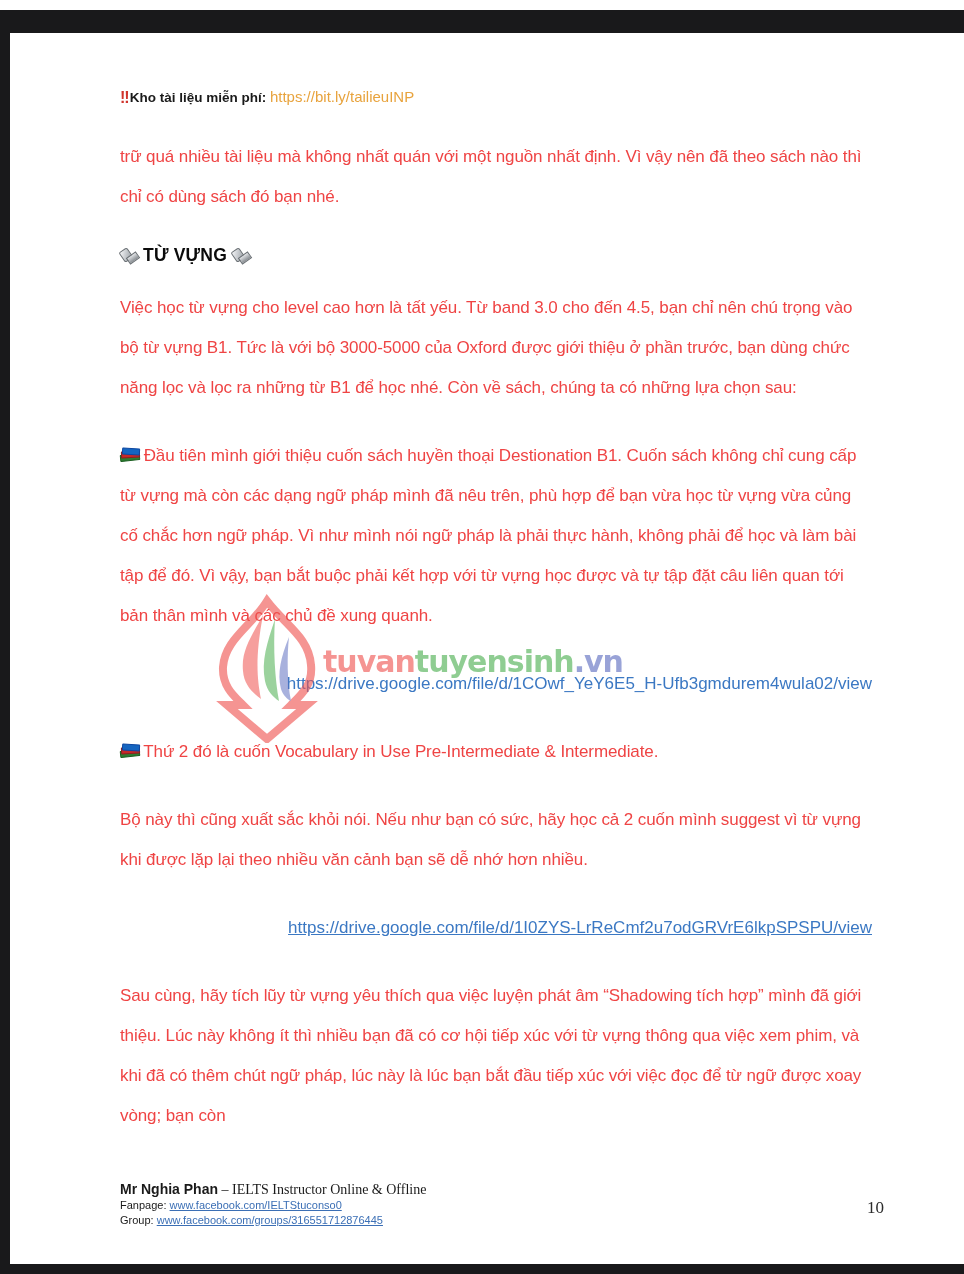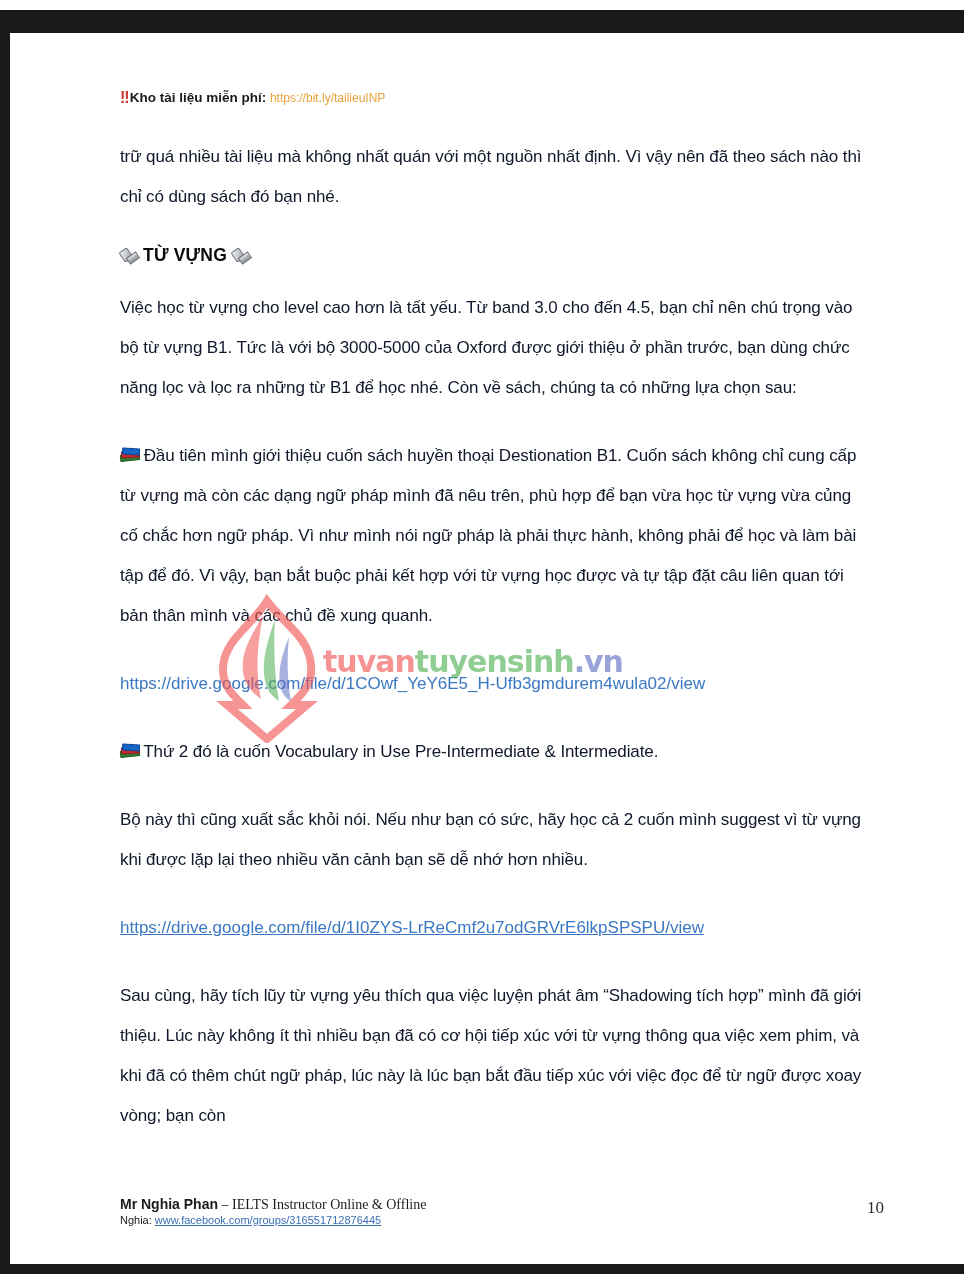--- a/index.html
+++ b/index.html
@@ -79,28 +79,28 @@
     margin-right: 1px;
     vertical-align: -1px;
   }
   .hdr-label {
     font-weight: bold;
     color: #1a1a1a;
     font-size: 13.5px;
   }
   .hdr-link {
     color: #e8a33d;
-    font-size: 12px;
+    font-size: 15px;
   }
 
   
   p.para {
     font-size: 17px;
     line-height: 40px;
-    color: #0f172a;
+    color: #ef4444;
     margin: 0 0 28px 0;
     text-align: left;
     letter-spacing: -0.1px;
   }
   p.tight { margin-bottom: 0; }
 
   h2.section {
     font-size: 17.5px;
     font-weight: bold;
     color: #0b0b0b;
@@ -111,20 +111,21 @@
   .b { font-weight: normal; }
 
   a.doclink, .doclink {
     color: #3b78c3;
     font-size: 17px;
     line-height: 40px;
     text-decoration: none;
     display: block;
     margin: 0 0 28px 0;
     word-break: break-all;
+    text-align: right;
   }
   .doclink.underlined { text-decoration: underline; }
 
   
   .ico {
     display: inline-block;
     position: relative;
     vertical-align: -3px;
   }
   .ico-bolt { width: 18px; height: 18px; }
@@ -261,19 +262,20 @@
         <path d="M62 8 C46 34 20 46 18 74 C17 94 30 104 38 112 L22 112 L62 146 L102 112 L86 112 C96 102 108 92 106 72 C104 44 80 32 62 8 Z" fill="none" stroke="#ef5350" stroke-width="8"></path>
         <path d="M58 22 C46 44 36 58 38 78 C39 92 48 100 56 106 C52 86 50 64 58 22 Z" fill="#ef5350" opacity="0.9"></path>
         <path d="M70 26 C62 50 56 68 60 88 C62 98 68 104 74 108 C70 86 68 56 70 26 Z" fill="#4caf50" opacity="0.9"></path>
         <path d="M84 44 C76 64 72 80 76 96 C78 102 82 106 86 108 C82 88 82 62 84 44 Z" fill="#5c6bc0" opacity="0.85"></path>
       </svg>
       <div class="wm-text"><span class="wm-tuvan">tuvan</span><span class="wm-tuyensinh">tuyensinh</span><span class="wm-vn">.vn</span></div>
     </div>
 
     <div class="footer">
       <div><span class="name">Mr Nghia Phan</span><span class="ielts"> – IELTS Instructor Online &amp; Offline</span></div>
-      <div><span>Nghia: </span><span class="flink">www.facebook.com/groups/316551712876445</span></div>
+      <div><span>Fanpage: </span><span class="flink">www.facebook.com/IELTStuconso0</span></div>
+      <div><span>Group: </span><span class="flink">www.facebook.com/groups/316551712876445</span></div>
     </div>
 
     <div class="page-number">10</div>
 
   </div>
 </div>
 
 </body></html>

